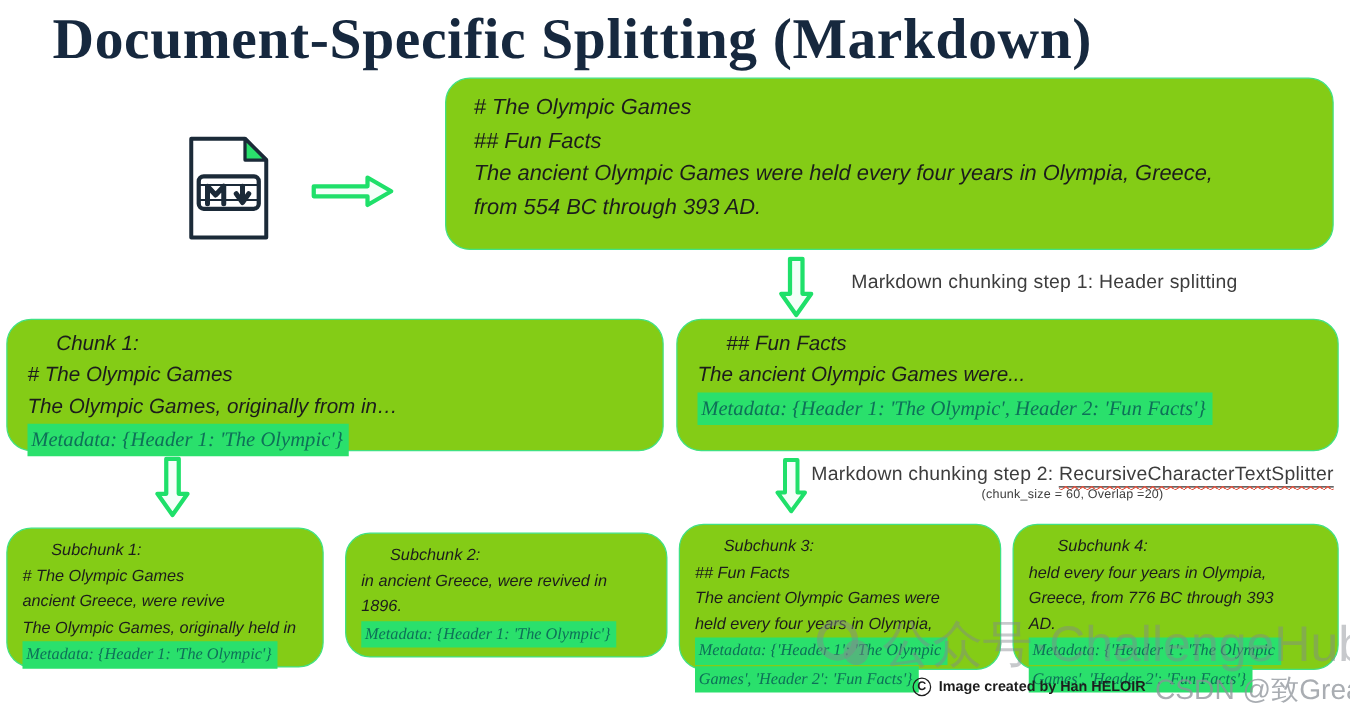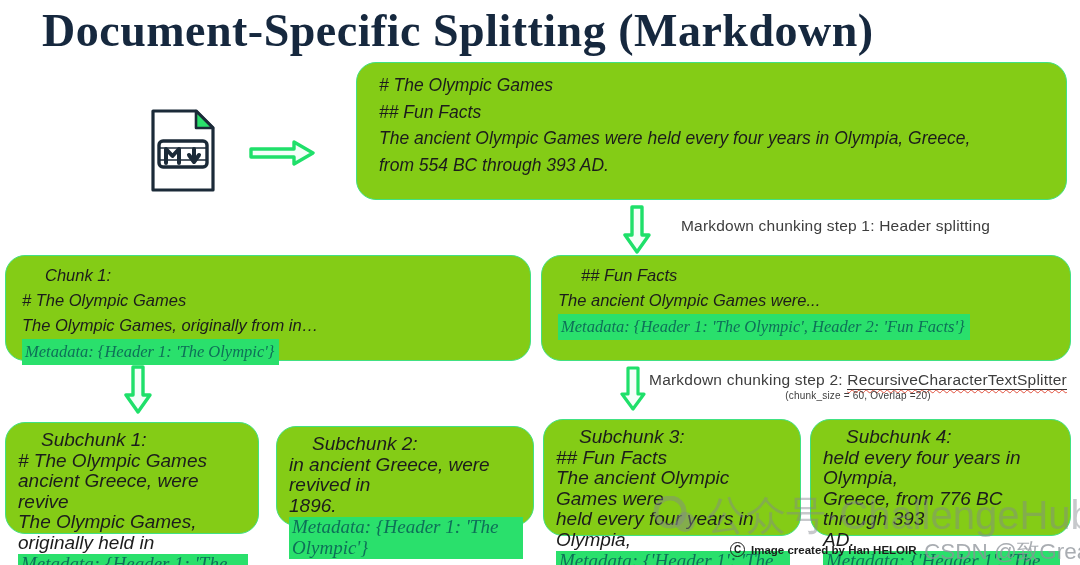--- a/index.html
+++ b/index.html
@@ -48,21 +48,21 @@
     height: 106px;
     padding: 7px 14px 0 16px;
     font-size: 16.5px;
     line-height: 25px;
   }
   .chunk1 { left: 5px;  top: 255px; width: 526px; }
   .chunk2 { left: 541px; top: 255px; width: 530px; }
 
   .sub-box {
     padding: 7px 10px 0 12px;
-    font-size: 19px;
+    font-size: 13px;
     line-height: 20.5px;
   }
   .sub1 { left: 5px;   top: 422px; width: 254px; height: 112px; }
   .sub2 { left: 276px; top: 426px; width: 258px; height: 100px; }
   .sub3 { left: 543px; top: 419px; width: 258px; height: 117px; }
   .sub4 { left: 810px; top: 419px; width: 261px; height: 117px; }
 
   .box .head { padding-left: 12px; margin-left: 11px; }
 
   .hl {

